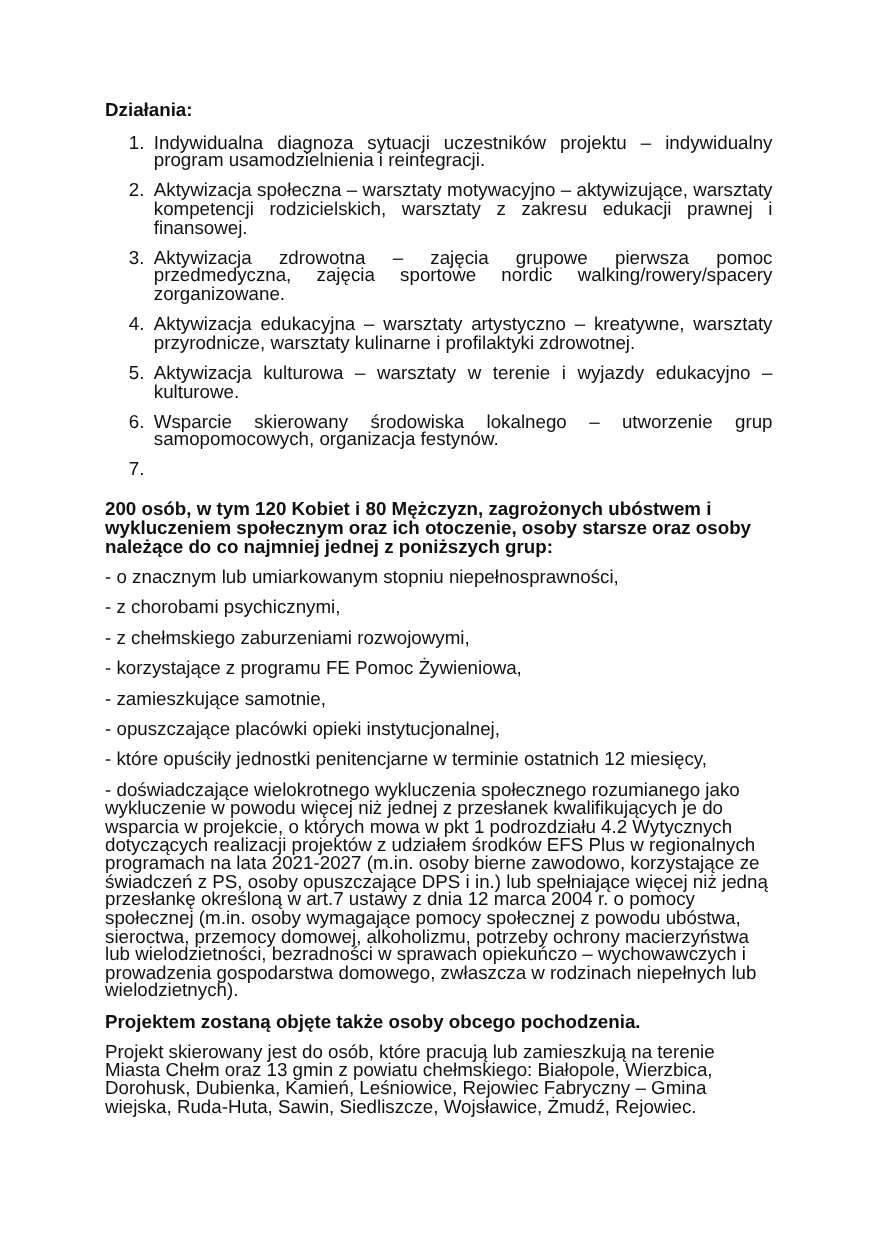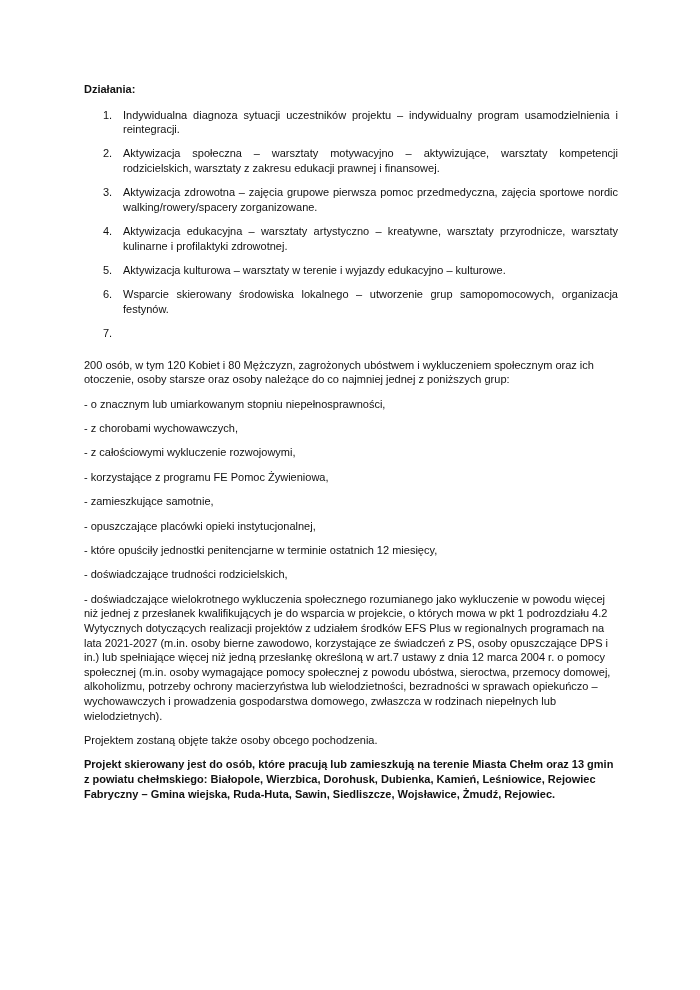--- a/index.html
+++ b/index.html
@@ -3,33 +3,33 @@
 <meta charset="utf-8">
 <style>
   html, body { margin: 0; padding: 0; background: #ffffff; }
   body {
     width: 700px; height: 990px; overflow: hidden; position: relative;
     font-family: "Liberation Sans", sans-serif;
     color: #111111;
   }
   .page {
     position: absolute; left: 84px; top: 82px; width: 534px;
-    font-size: 11px; line-height: 14.6px;
+    font-size: 15px; line-height: 14.6px;
   }
   .heading { font-weight: bold; margin: 0 0 11px 0; }
   ol.actions { list-style: none; margin: 0; padding: 0; }
   ol.actions li {
     position: relative; padding-left: 39px; margin: 0 0 9.6px 0;
     text-align: justify;
   }
   ol.actions li .num { position: absolute; left: 19px; top: 0; }
   .spacer-big { height: 32px; }
-  p.para { margin: 0 0 9.8px 0; }
+  p.para { margin: 0 0 9.8px 0; font-weight: bold; }
   p.bullet { margin: 0 0 9.8px 0; }
-  p.bold { font-weight: bold; }
+  p.bold { font-weight: normal; }
 </style>
 </head>
 <body>
 
 <div class="page">
   <p class="heading">Działania:</p>
   <ol class="actions">
     <li><span class="num">1.</span><span>Indywidualna diagnoza sytuacji uczestników projektu – indywidualny program usamodzielnienia i reintegracji.</span></li>
     <li><span class="num">2.</span><span>Aktywizacja społeczna – warsztaty motywacyjno – aktywizujące, warsztaty kompetencji rodzicielskich, warsztaty z zakresu edukacji prawnej i finansowej.</span></li>
     <li><span class="num">3.</span><span>Aktywizacja zdrowotna – zajęcia grupowe pierwsza pomoc przedmedyczna, zajęcia sportowe nordic walking/rowery/spacery zorganizowane.</span></li>
@@ -37,24 +37,23 @@
     <li><span class="num">5.</span><span>Aktywizacja kulturowa – warsztaty w terenie i wyjazdy edukacyjno – kulturowe.</span></li>
     <li><span class="num">6.</span><span>Wsparcie skierowany środowiska lokalnego – utworzenie grup samopomocowych, organizacja festynów.</span></li>
     <li><span class="num">7.</span></li>
   </ol>
 
   <div class="spacer-big"></div>
 
   <p class="para">200 osób, w tym 120 Kobiet i 80 Mężczyzn, zagrożonych ubóstwem i wykluczeniem społecznym oraz ich otoczenie, osoby starsze oraz osoby należące do co najmniej jednej z poniższych grup:</p>
 
   <p class="bullet">- o znacznym lub umiarkowanym stopniu niepełnosprawności,</p>
-  <p class="bullet">- z chorobami wychowawczych,</p>
-  <p class="bullet">- z całościowymi wykluczenie rozwojowymi,</p>
+  <p class="bullet">- z chorobami psychicznymi,</p>
+  <p class="bullet">- z chełmskiego zaburzeniami rozwojowymi,</p>
   <p class="bullet">- korzystające z programu FE Pomoc Żywieniowa,</p>
   <p class="bullet">- zamieszkujące samotnie,</p>
   <p class="bullet">- opuszczające placówki opieki instytucjonalnej,</p>
   <p class="bullet">- które opuściły jednostki penitencjarne w terminie ostatnich 12 miesięcy,</p>
-  <p class="bullet">- doświadczające trudności rodzicielskich,</p>
   <p class="bullet">- doświadczające wielokrotnego wykluczenia społecznego rozumianego jako wykluczenie w powodu więcej niż jednej z przesłanek kwalifikujących je do wsparcia w projekcie, o których mowa w pkt 1 podrozdziału 4.2 Wytycznych dotyczących realizacji projektów z udziałem środków EFS Plus w regionalnych programach na lata 2021-2027 (m.in. osoby bierne zawodowo, korzystające ze świadczeń z PS, osoby opuszczające DPS i in.) lub spełniające więcej niż jedną przesłankę określoną w art.7 ustawy z dnia 12 marca 2004 r. o pomocy społecznej (m.in. osoby wymagające pomocy społecznej z powodu ubóstwa, sieroctwa, przemocy domowej, alkoholizmu, potrzeby ochrony macierzyństwa lub wielodzietności, bezradności w sprawach opiekuńczo – wychowawczych i prowadzenia gospodarstwa domowego, zwłaszcza w rodzinach niepełnych lub wielodzietnych).</p>
 
   <p class="para">Projektem zostaną objęte także osoby obcego pochodzenia.</p>
   <p class="para bold">Projekt skierowany jest do osób, które pracują lub zamieszkują na terenie Miasta Chełm oraz 13 gmin z powiatu chełmskiego: Białopole, Wierzbica, Dorohusk, Dubienka, Kamień, Leśniowice, Rejowiec Fabryczny – Gmina wiejska, Ruda-Huta, Sawin, Siedliszcze, Wojsławice, Żmudź, Rejowiec.</p>
 </div>
 
 </body></html>

